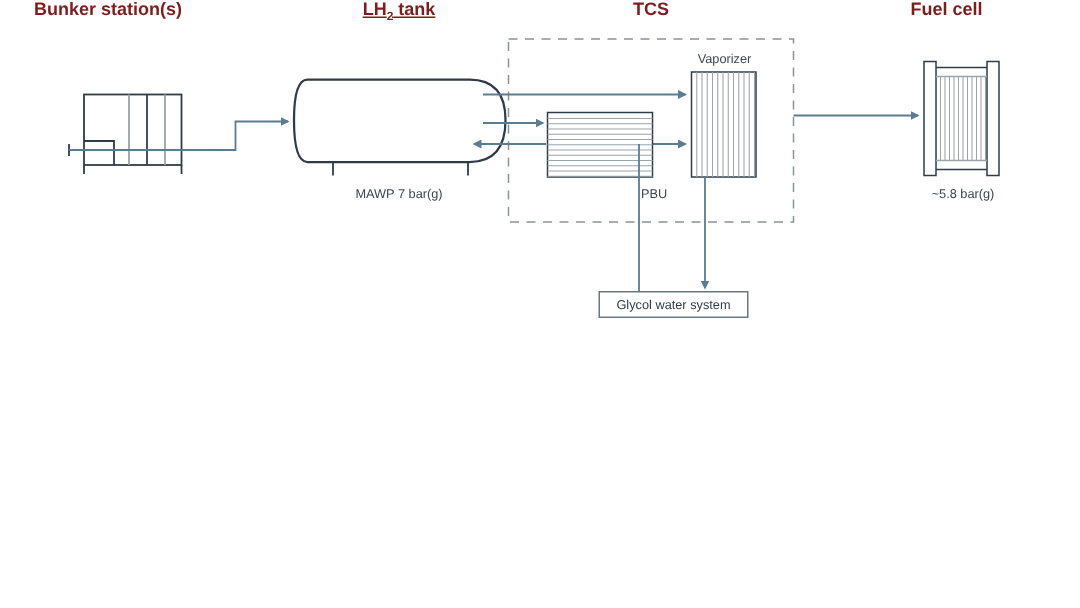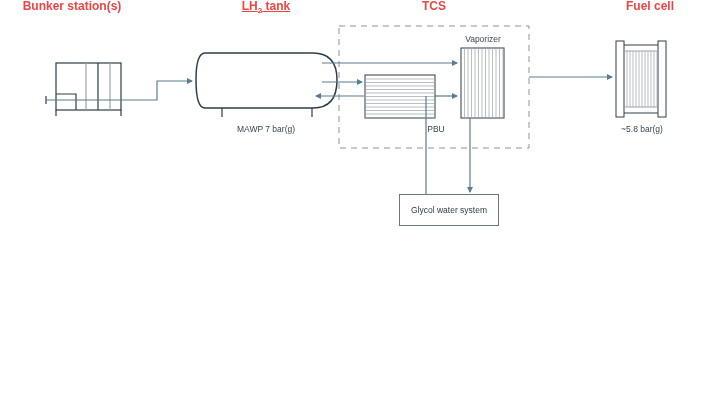--- a/index.html
+++ b/index.html
@@ -1,29 +1,29 @@
 <!DOCTYPE html>
 <html><head>
 <meta charset="utf-8">
 <style>
   html,body{margin:0;padding:0;background:#ffffff;}
   body{width:720px;height:405px;position:relative;overflow:hidden;font-family:"Liberation Sans",sans-serif;}
-  .title{position:absolute;top:-1px;font-weight:bold;font-size:12px;color:#ef4444;white-space:nowrap;transform:translateX(-50%);}
+  .title{position:absolute;top:-1px;font-weight:bold;font-size:12px;color:#7f1d1d;white-space:nowrap;transform:translateX(-50%);}
   .label{position:absolute;font-size:8.5px;color:#3a4650;white-space:nowrap;transform:translateX(-50%);}
   svg{position:absolute;left:0;top:0;}
-  .glycol{position:absolute;left:399px;top:194px;width:100px;height:32px;border:1px solid #6b7780;box-sizing:border-box;font-size:8.5px;color:#2f3c48;display:flex;align-items:center;justify-content:center;background:#fff;}
+  .glycol{position:absolute;left:399px;top:194px;width:100px;height:18px;border:1px solid #6b7780;box-sizing:border-box;font-size:8.5px;color:#2f3c48;display:flex;align-items:center;justify-content:center;background:#fff;}
   sub{font-size:8px;}
 </style>
 </head>
 <body>
 
 <div class="title" style="left:72px;">Bunker station(s)</div>
 <div class="title" style="left:266px;text-decoration:underline;"><span>LH</span><sub>2</sub><span> tank</span></div>
 <div class="title" style="left:434px;">TCS</div>
-<div class="title" style="left:650px;">Fuel cell</div>
+<div class="title" style="left:631px;">Fuel cell</div>
 
 <svg width="720" height="405" viewBox="0 0 720 405">
   <defs>
     <marker id="arr" markerWidth="6" markerHeight="6" refX="5" refY="3" orient="auto" markerUnits="userSpaceOnUse">
       <path d="M0,0 L6,3 L0,6 Z" fill="#5a7d91"></path>
     </marker>
   </defs>
 
   <rect x="339" y="26" width="190" height="122" fill="none" stroke="#8a949b" stroke-width="1" stroke-dasharray="6,5"></rect>
 

